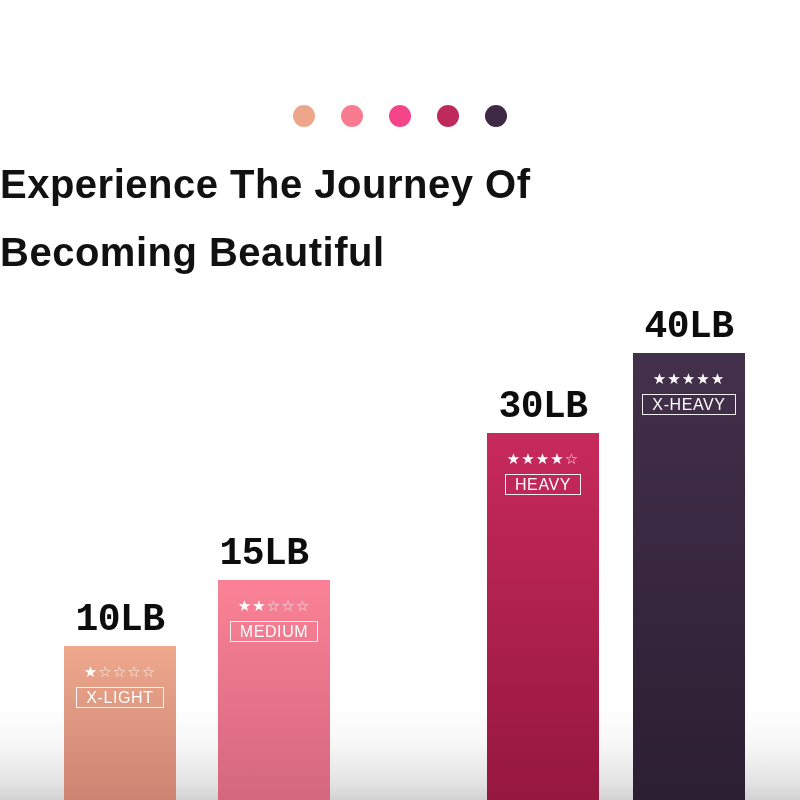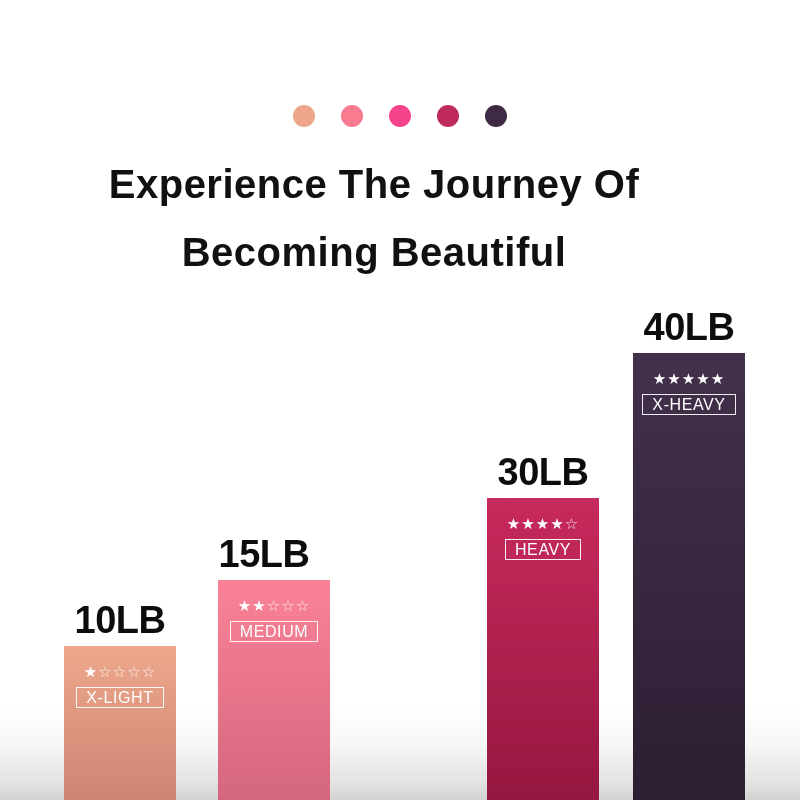--- a/index.html
+++ b/index.html
@@ -43,21 +43,21 @@
     border-radius: 50%;
     display: block;
   }
 
   
   #headline {
     position: absolute;
     top: 150px;
     left: 0;
     width: 748px;
-    text-align: center;
+    text-align: left;
     color: #111111;
     font-weight: bold;
     font-size: 40px;
     line-height: 68px;
     letter-spacing: 0.5px;
     font-family: "Liberation Sans", sans-serif;
   }
   #headline .hl-line { display: block; white-space: nowrap; }
 
   
@@ -77,21 +77,21 @@
     bottom: 100%;
     left: 50%;
     transform: translateX(-50%);
     margin-bottom: 6px;
     color: #0d0d0d;
     font-weight: bold;
     font-size: 38px;
     line-height: 40px;
     letter-spacing: -0.5px;
     white-space: nowrap;
-    font-family: Liberation Sans, sans-serif;
+    font-family: Liberation Mono, monospace;
   }
   .bar-body {
     position: relative;
     width: 100%;
     height: 100%;
     box-sizing: border-box;
     padding-top: 18px;
   }
   .stars {
     text-align: center;
@@ -142,21 +142,21 @@
           <div class="level-box">X-LIGHT</div>
         </div>
       </div>
       <div class="bar-group" style="left: 198px; width: 112px; height: 220px; padding-left: 20px;">
         <div class="bar-weight">15LB</div>
         <div class="bar-body" style="background: linear-gradient(rgb(251, 130, 150) 0%, rgb(212, 103, 126) 100%);">
           <div class="stars"><span class="star-on">★</span><span class="star-on">★</span><span class="star-off">☆</span><span class="star-off">☆</span><span class="star-off">☆</span></div>
           <div class="level-box">MEDIUM</div>
         </div>
       </div>
-      <div class="bar-group" style="left: 487px; width: 112px; height: 302px;">
+      <div class="bar-group" style="left: 487px; width: 112px; height: 367px;">
         <div class="bar-weight">30LB</div>
         <div class="bar-body" style="background: linear-gradient(rgb(199, 42, 92) 0%, rgb(149, 23, 63) 100%);">
           <div class="stars"><span class="star-on">★</span><span class="star-on">★</span><span class="star-on">★</span><span class="star-on">★</span><span class="star-off">☆</span></div>
           <div class="level-box">HEAVY</div>
         </div>
       </div>
       <div class="bar-group" style="left: 633px; width: 112px; height: 447px;">
         <div class="bar-weight">40LB</div>
         <div class="bar-body" style="background: linear-gradient(rgb(67, 48, 75) 0%, rgb(44, 30, 51) 100%);">
           <div class="stars"><span class="star-on">★</span><span class="star-on">★</span><span class="star-on">★</span><span class="star-on">★</span><span class="star-on">★</span></div>

